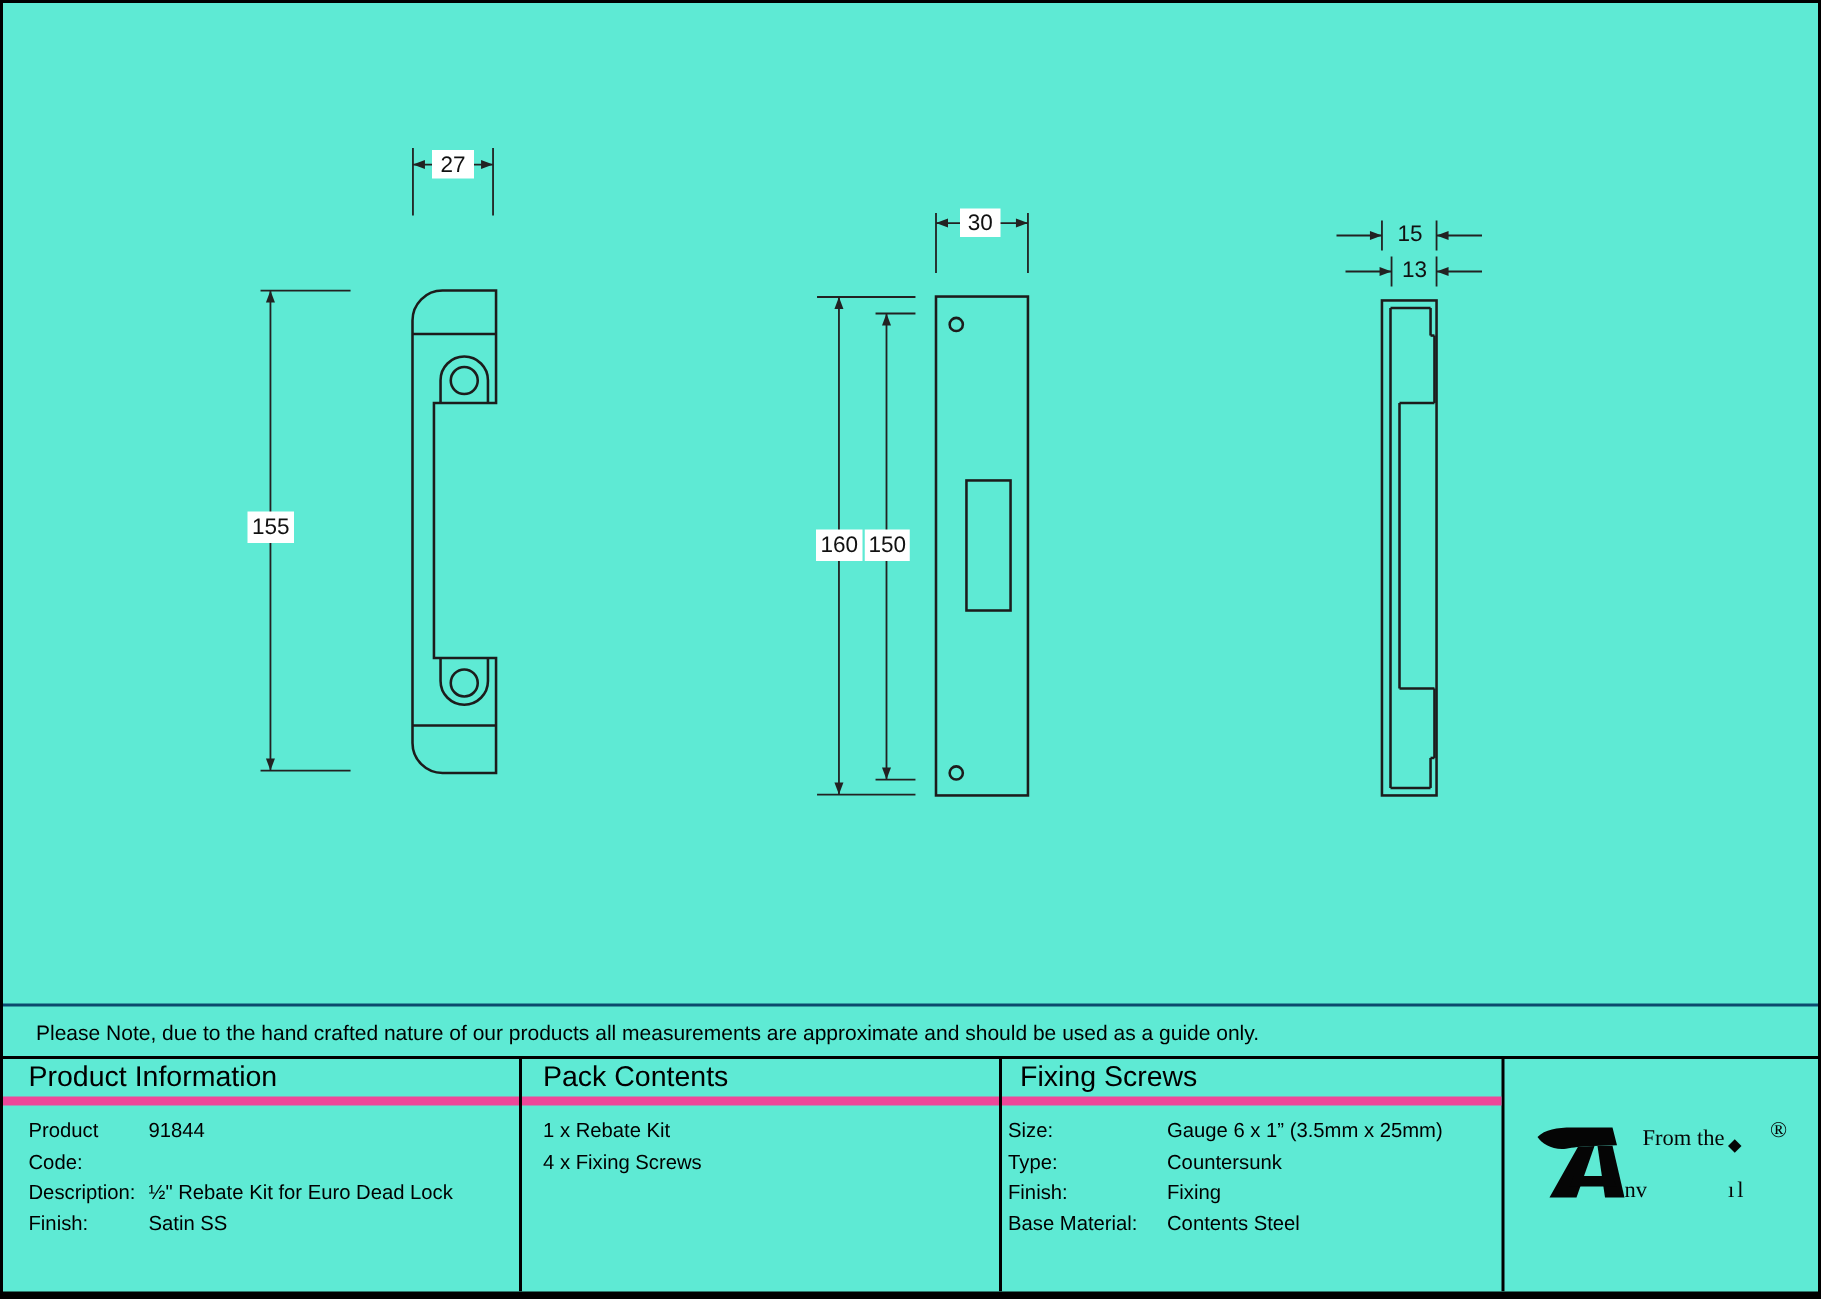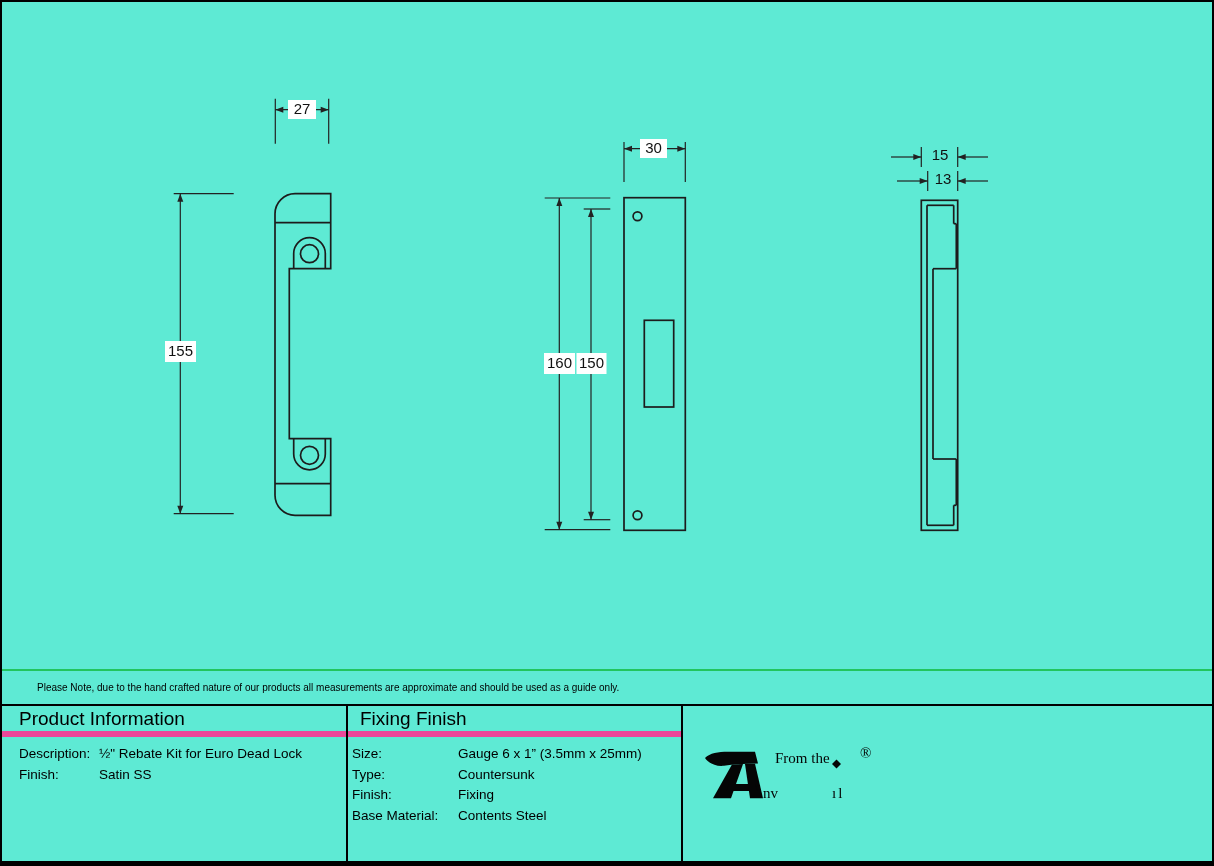--- a/index.html
+++ b/index.html
@@ -8,22 +8,22 @@
     background:#5eead4; border:2px solid #000; border-bottom-width:5px;
     font-family:"Liberation Sans", sans-serif; color:#000; overflow:hidden;
   }
   svg { position:absolute; overflow:visible; }
   svg text {
     font-family:"Liberation Sans", sans-serif; font-size:15px; fill:#111;
     text-anchor:middle; dominant-baseline:middle;
   }
   .note-row {
     position:absolute; left:0; right:0; top:667px; height:37px; box-sizing:border-box;
-    border-top:2px solid #22c55e; border-bottom:2px solid #000;
-    display:flex; align-items:center; padding-left:35px; font-size:10px;
+    border-top:2px solid #0c4a6e; border-bottom:2px solid #000;
+    display:flex; align-items:center; padding-left:22px; font-size:14px;
   }
   .grid { position:absolute; left:0; right:0; top:704px; bottom:0; display:flex; }
   .col { box-sizing:border-box; border-right:2px solid #000; position:relative; }
   .col-1 { width:346px; } .col-2 { width:320px; } .col-3 { width:335px; }
   .col-logo { flex:1; border-right:none; }
   .col-header {
     height:31px; box-sizing:border-box; border-bottom:6px solid #ec4899;
     display:flex; align-items:center; font-size:19px;
   }
   .col-1 .col-header { padding-left:17px; }
@@ -150,34 +150,47 @@
   </div>
 
   <div class="grid">
 
     <div class="col col-1">
       <div class="col-header">
         <span>Product Information</span>
       </div>
       <div class="col-body">
         <div class="kv">
+          <span class="k">Product Code:</span>
+          <span class="v">91844</span>
+        </div>
+        <div class="kv">
           <span class="k">Description:</span>
           <span class="v">½" Rebate Kit for Euro Dead Lock</span>
         </div>
         <div class="kv">
           <span class="k">Finish:</span>
           <span class="v">Satin SS</span>
         </div>
       </div>
     </div>
 
+    <div class="col col-2">
+      <div class="col-header">
+        <span>Pack Contents</span>
+      </div>
+      <div class="col-body">
+        <div class="item">1 x Rebate Kit</div>
+        <div class="item">4 x Fixing Screws</div>
+      </div>
+    </div>
 
     <div class="col col-3">
       <div class="col-header">
-        <span>Fixing Finish</span>
+        <span>Fixing Screws</span>
       </div>
       <div class="col-body">
         <div class="kv">
           <span class="k">Size:</span>
           <span class="v">Gauge 6 x 1” (3.5mm x 25mm)</span>
         </div>
         <div class="kv">
           <span class="k">Type:</span>
           <span class="v">Countersunk</span>
         </div>

